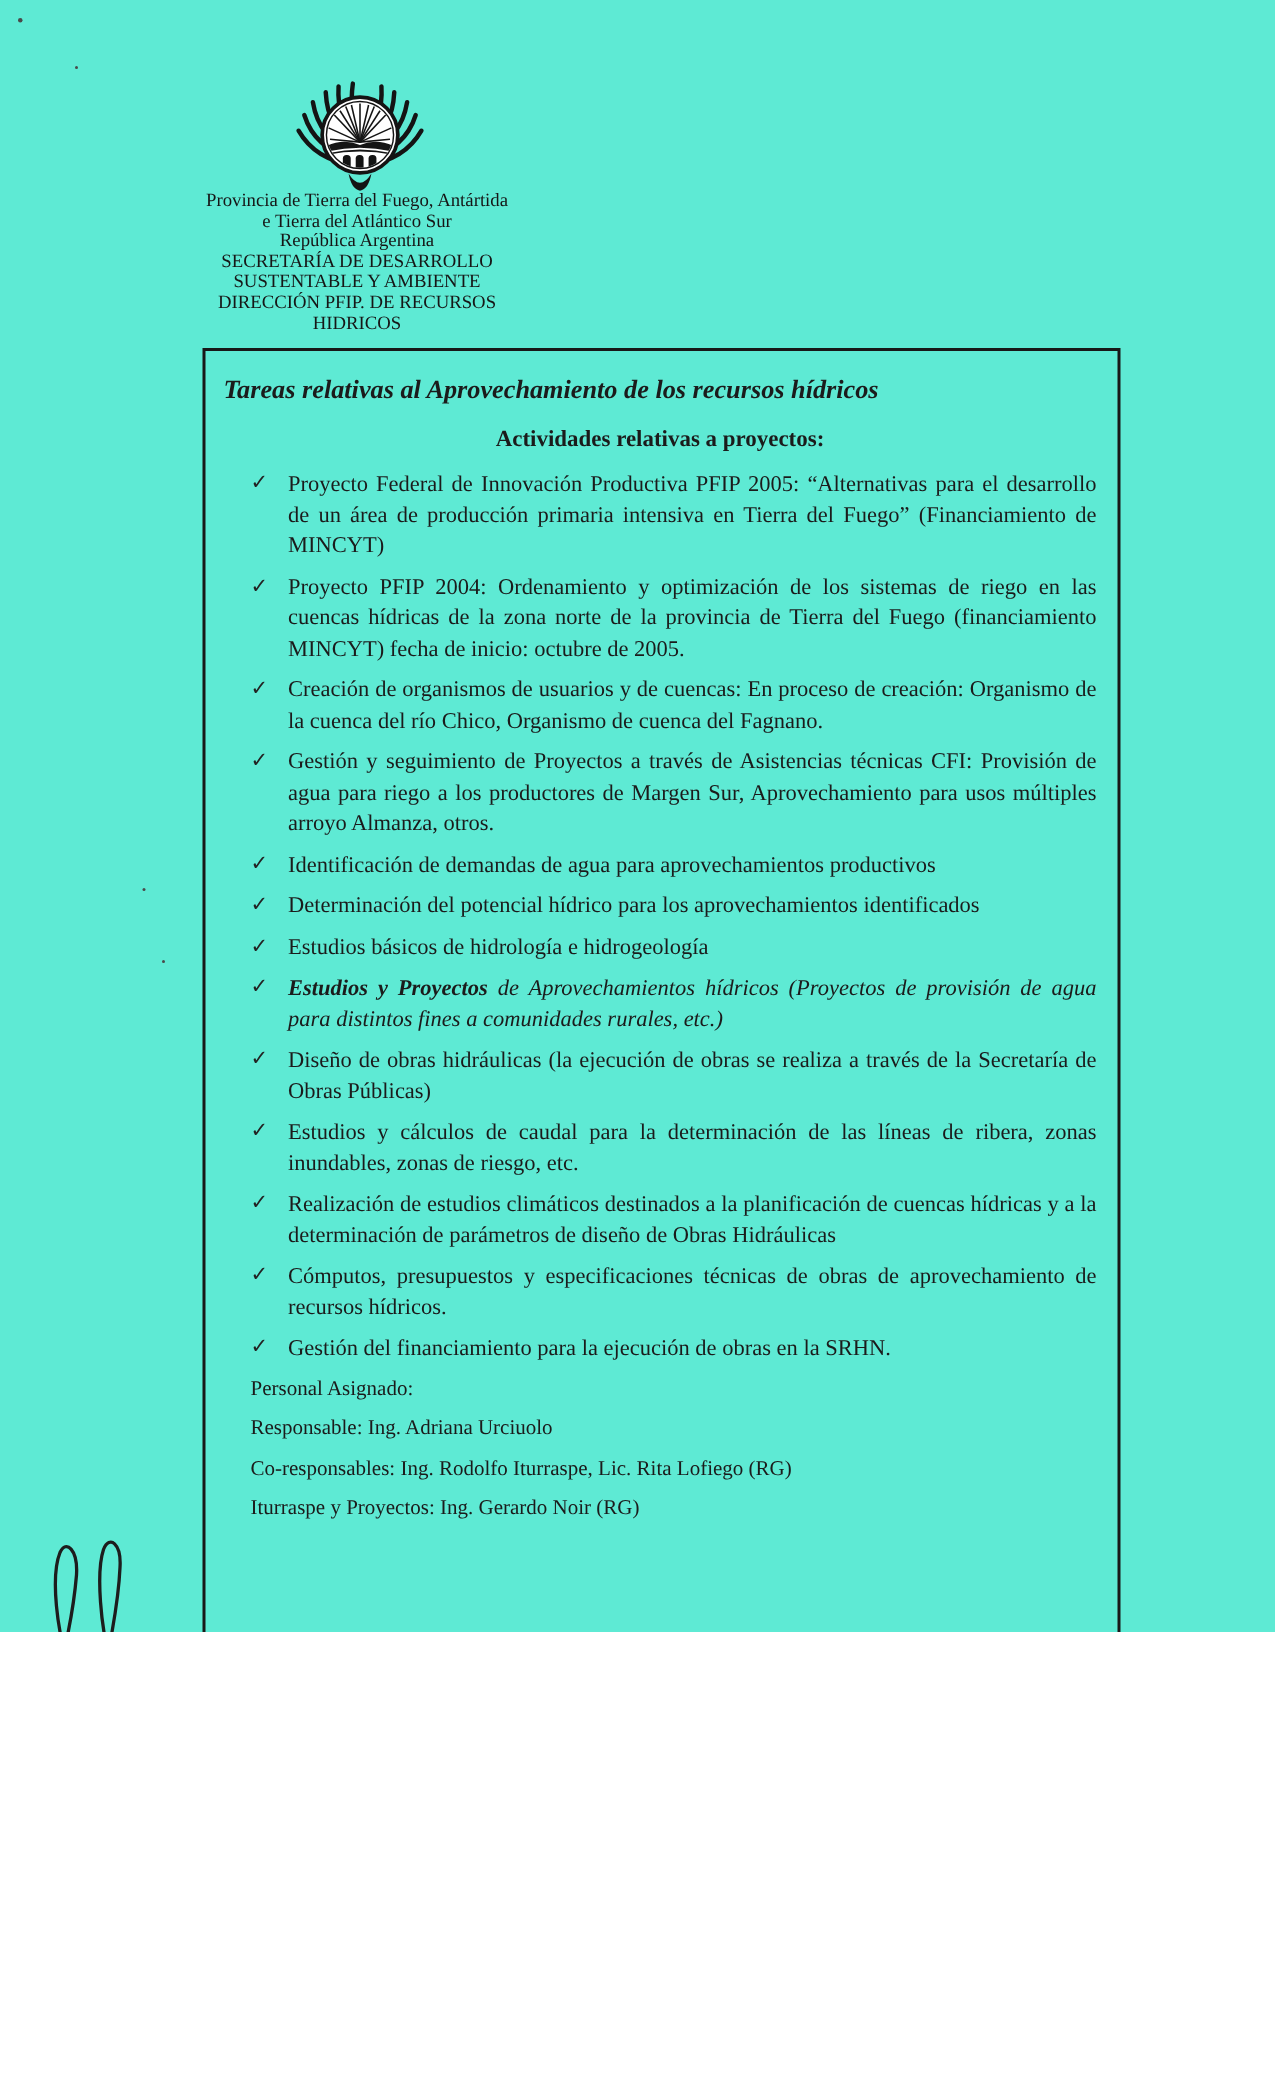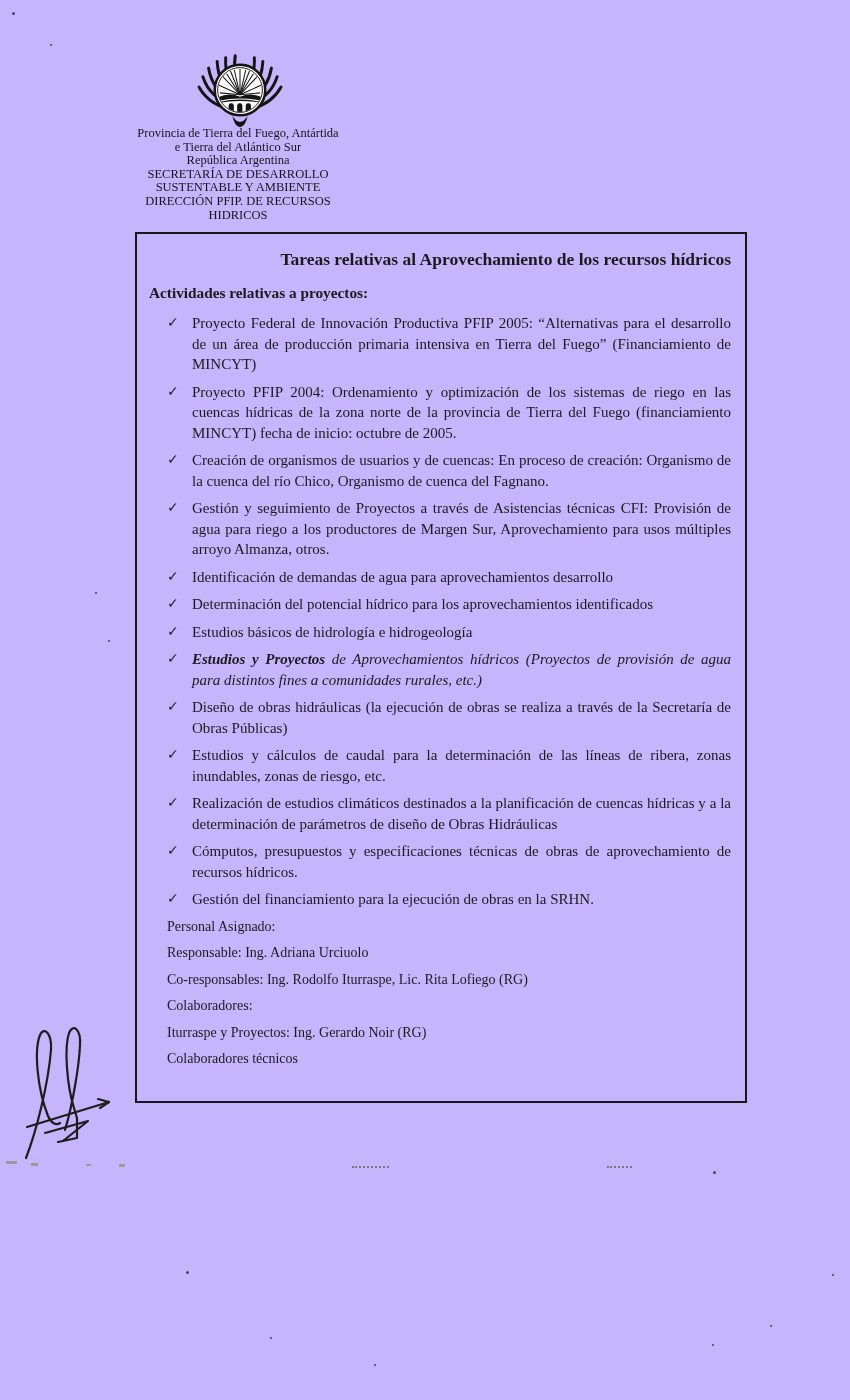--- a/index.html
+++ b/index.html
@@ -1,37 +1,37 @@
 <!DOCTYPE html>
 <html><head>
 <meta charset="utf-8">
 <style>
   html,body { margin:0; padding:0; }
   .page {
-    position:relative; width:850px; height:1400px;
-    background:#c4b5fd; overflow:hidden;
+    position:relative; width:850px; height:1088px;
+    background:#5eead4; overflow:hidden;
     font-family:"Liberation Serif", serif; color:#1b1b1b;
   }
   
   .letterhead-logo { position:absolute; left:192px; top:50px; width:96px; height:80px; }
   .org-lines {
     position:absolute; left:110px; top:127px; width:256px;
     text-align:center; font-size:12.5px; line-height:13.6px; color:#161616;
   }
   
   .content-box {
     position:absolute; left:135px; top:232px; width:612px; height:871px;
     border:2px solid #181818; box-sizing:border-box;
     padding:8px 14px 0 12px; overflow:hidden; background:transparent;
   }
   .doc-title {
-    text-align:right; font-weight:bold; 
+    text-align:left; font-weight:bold; font-style:italic;
     font-size:17.5px; line-height:22px; padding:6px 0 11px 0;
   }
-  .sec-heading { font-weight:bold; font-size:15.3px; line-height:20px; margin:2px 0 10px 0; }
+  .sec-heading { font-weight:bold; font-size:15.3px; line-height:20px; margin:2px 0 10px 0;text-align:center; }
   .check-item {
     position:relative; padding-left:43px; margin:0 0 7px 0;
     text-align:justify; font-size:15px; line-height:20.5px;
   }
   .checkmark { position:absolute; left:18px; top:0; font-size:14px; color:#222; }
   .personnel-line { margin:1px 0 6.5px 18px; font-size:14px; line-height:20px; }
   .seg-b  { font-weight:normal; }
   .seg-i  { font-style:italic; }
   .seg-bi { font-weight:bold; font-style:italic;margin-top:40px; }
   .seg-r  { }
@@ -103,37 +103,35 @@
     </div>
 
   <div class="content-box">
     <div class="doc-title">Tareas relativas al  Aprovechamiento de los recursos hídricos</div>
     <div>
         <div class="sec-heading">Actividades relativas a proyectos:</div>
         <div class="check-item"><span class="checkmark">✓</span><span class="item-text"><span class="seg-b">Proyecto Federal de Innovación Productiva PFIP 2005: “Alternativas para el desarrollo de un área de producción primaria intensiva en Tierra del Fuego”</span><span class="seg-r">  (Financiamiento de MINCYT)</span></span></div>
         <div class="check-item"><span class="checkmark">✓</span><span class="item-text"><span class="seg-b">Proyecto PFIP 2004: Ordenamiento  y optimización de los sistemas de riego en las cuencas hídricas de la zona norte de la provincia de Tierra del Fuego</span><span class="seg-r"> (financiamiento MINCYT) fecha de inicio: octubre de 2005.</span></span></div>
         <div class="check-item"><span class="checkmark">✓</span><span class="item-text"><span class="seg-b">Creación de organismos de usuarios y de cuencas:</span><span class="seg-r"> En proceso de creación: Organismo de la cuenca del río Chico, Organismo de cuenca del Fagnano.</span></span></div>
         <div class="check-item"><span class="checkmark">✓</span><span class="item-text"><span class="seg-b">Gestión y seguimiento de Proyectos a través de Asistencias técnicas CFI:</span><span class="seg-r"> Provisión de agua para riego a los productores de </span><span class="seg-b">Margen Sur,</span><span class="seg-r"> Aprovechamiento para </span><span class="seg-b">usos múltiples arroyo Almanza, otros.</span></span></div>
-        <div class="check-item"><span class="checkmark">✓</span><span class="item-text"><span class="seg-r">Identificación de demandas de agua para aprovechamientos desarrollo</span></span></div>
+        <div class="check-item"><span class="checkmark">✓</span><span class="item-text"><span class="seg-r">Identificación de demandas de agua para aprovechamientos productivos</span></span></div>
         <div class="check-item"><span class="checkmark">✓</span><span class="item-text"><span class="seg-r">Determinación del potencial hídrico para los aprovechamientos identificados</span></span></div>
         <div class="check-item"><span class="checkmark">✓</span><span class="item-text"><span class="seg-b">Estudios básicos</span><span class="seg-r"> de hidrología e hidrogeología</span></span></div>
         <div class="check-item"><span class="checkmark">✓</span><span class="item-text"><span class="seg-bi">Estudios y Proyectos</span><span class="seg-i"> de Aprovechamientos hídricos (Proyectos de provisión de agua para distintos fines a comunidades rurales,  etc.)</span></span></div>
         <div class="check-item"><span class="checkmark">✓</span><span class="item-text"><span class="seg-b">Diseño de obras</span><span class="seg-r"> hidráulicas (la ejecución de obras se realiza a través de la Secretaría de Obras Públicas)</span></span></div>
         <div class="check-item"><span class="checkmark">✓</span><span class="item-text"><span class="seg-r">Estudios y cálculos de caudal para la determinación de las </span><span class="seg-b">líneas de ribera, zonas inundables, zonas de riesgo</span><span class="seg-r">, etc.</span></span></div>
         <div class="check-item"><span class="checkmark">✓</span><span class="item-text"><span class="seg-r">Realización de </span><span class="seg-b">estudios climáticos</span><span class="seg-r"> destinados a la planificación de cuencas hídricas y a la determinación de parámetros de diseño de Obras Hidráulicas</span></span></div>
         <div class="check-item"><span class="checkmark">✓</span><span class="item-text"><span class="seg-r">Cómputos, presupuestos y especificaciones técnicas de obras de aprovechamiento de recursos hídricos.</span></span></div>
         <div class="check-item"><span class="checkmark">✓</span><span class="item-text"><span class="seg-b">Gestión del financiamiento</span><span class="seg-r"> para la ejecución de obras en la SRHN.</span></span></div>
       </div>
     <div>
         <div class="personnel-line"><span class="seg-b">Personal Asignado:</span></div>
         <div class="personnel-line"><span class="seg-b">Responsable:</span><span class="seg-r"> Ing. Adriana Urciuolo</span></div>
         <div class="personnel-line"><span class="seg-b">Co-responsables:</span><span class="seg-r"> Ing. Rodolfo Iturraspe, Lic. Rita Lofiego (RG)</span></div>
-        <div class="personnel-line"><span class="seg-b">Colaboradores:</span></div>
         <div class="personnel-line"><span class="seg-b">Iturraspe y Proyectos:</span><span class="seg-r"> Ing. Gerardo Noir (RG)</span></div>
-        <div class="personnel-line"><span class="seg-b">Colaboradores técnicos</span></div>
       </div>
   </div>
 
   <svg class="signature" viewBox="0 0 104 140" xmlns="http://www.w3.org/2000/svg">
     <g stroke="#1d1d1d" stroke-width="2.2" fill="none" stroke-linecap="round" stroke-linejoin="round">
       <path d="M8 138 C 18 112, 30 66, 33 30 C 34 13, 26 6, 22 15 C 16 30, 19 68, 30 96 C 33 103, 38 106, 42 103"></path>
       <path d="M47 110 C 54 87, 61 48, 62 25 C 63 9, 55 3, 51 13 C 46 28, 49 66, 56 88 L 59 98 L 59 118 L 40 122"></path>
       <path d="M9 107 C 36 99, 64 90, 91 82"></path>
       <path d="M91 82 l-11 -3 M91 82 l-9 6"></path>
       <path d="M27 113 L 70 101 L 45 121"></path>

